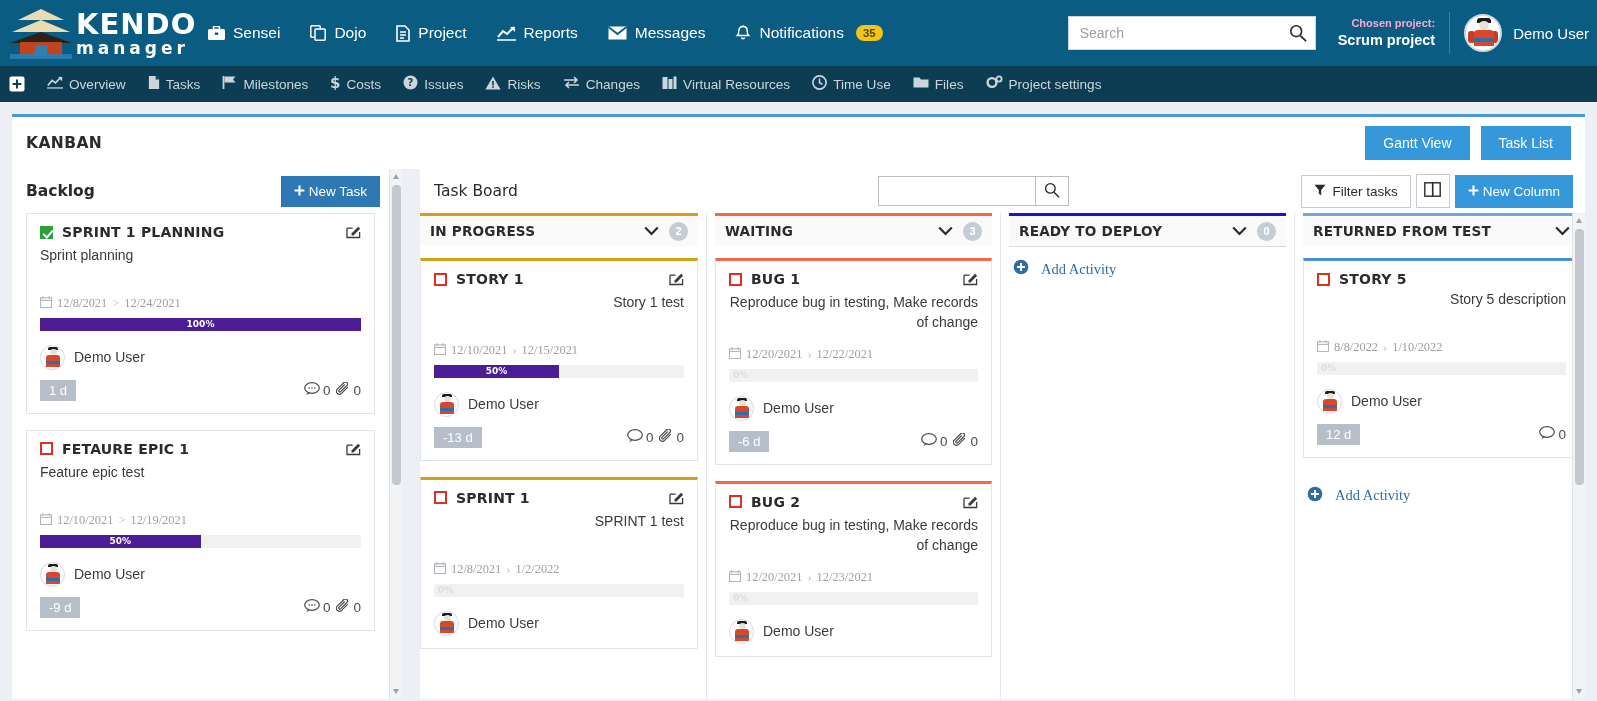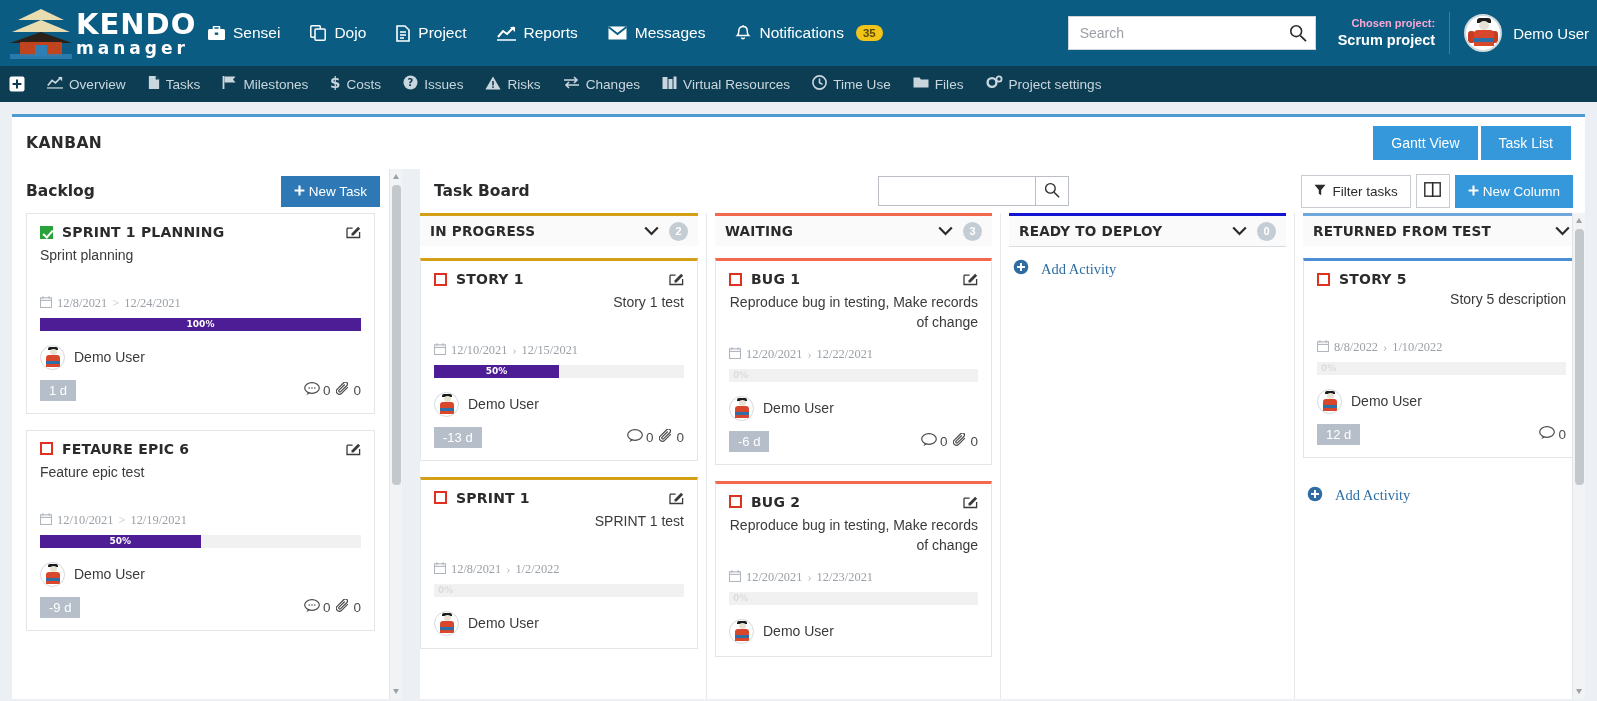--- a/index.html
+++ b/index.html
@@ -115,21 +115,21 @@
   .page { padding: 12px 12px 0 12px; }
   .panel { background: #fff; border-top: 3px solid #4d9ad0; }
   .panel-head {
     height: 52px; display: flex; align-items: center; padding: 0 14px;
     justify-content: space-between;
   }
   .panel-title {
     font-size: 15.5px; font-weight: 700; color: #2b2b2b; letter-spacing: .4px;
     font-family: "DejaVu Sans", sans-serif;
   }
-  .headbtns { display: flex; gap: 3px; }
+  .headbtns { display: flex; gap: 11px; }
   .btn-blue {
     background: #3498db; color: #fff; border: 0; cursor: pointer;
     font-size: 14px; padding: 9px 18px; font-family: "Liberation Sans", sans-serif;
   }
 
   
   .board-row { display: flex; padding: 0 12px; height: 530px; gap: 12px; }
 
   
   .backlog-col { width: 396px; flex: none; display: flex; position: relative; }
@@ -163,21 +163,21 @@
     position: absolute; left: 2px; width: 9px; background: #c3c8cd; border-radius: 4px;
   }
 
   
   .taskboard { flex: 1; background: #fff; display: flex; flex-direction: column; min-width: 0; position: relative; }
   .tb-head {
     height: 44px; display: flex; align-items: center; padding: 0 12px 0 14px;
     justify-content: space-between; flex: none;
   }
   .tb-title {
-    font-size: 15.5px; font-weight: 700; color: #2b2b2b;
+    font-size: 15.5px; font-weight: 400; color: #2b2b2b;
     font-family: "DejaVu Sans", sans-serif;
   }
   .tb-tools { display: flex; align-items: center; gap: 0; }
   .tb-search {
     width: 158px; height: 30px; border: 1px solid #b9bfc5; background: #fff;
   }
   .tb-search input { width:100%; height:100%; border:0; outline:none; padding:0 8px; font-size:13px; font-family:"Liberation Sans", sans-serif; }
   .tb-searchbtn {
     width: 33px; height: 30px; border: 1px solid #b9bfc5; border-left: 0;
     background: #fff; cursor: pointer; display: flex; align-items: center; justify-content: center;
@@ -569,21 +569,21 @@
               </span>
             </div>
           </div>
         </div>
 
         <div class="tcard">
           <div class="tcard-inner">
             <div class="tc-row1">
               <div class="tc-titlewrap">
                 <span class="cbox"></span>
-                <span class="tc-title">FETAURE EPIC 6</span>
+                <span class="tc-title">FETAURE EPIC 1</span>
               </div>
               <span>
                 <svg width="15" height="15" viewBox="0 0 15 15">
                     <path d="M1 4.2h5.6M1 4.2v9.3h12.6V8" fill="none" stroke="#3a3a3a" stroke-width="1.3"></path>
                     <path d="M5.5 9.4l6.6-6.6 2 2-6.6 6.6H5.5z" fill="#3a3a3a"></path>
                   </svg>
               </span>
             </div>
             <div class="tc-desc">Feature epic test</div>
             <div class="tc-gap"></div>

